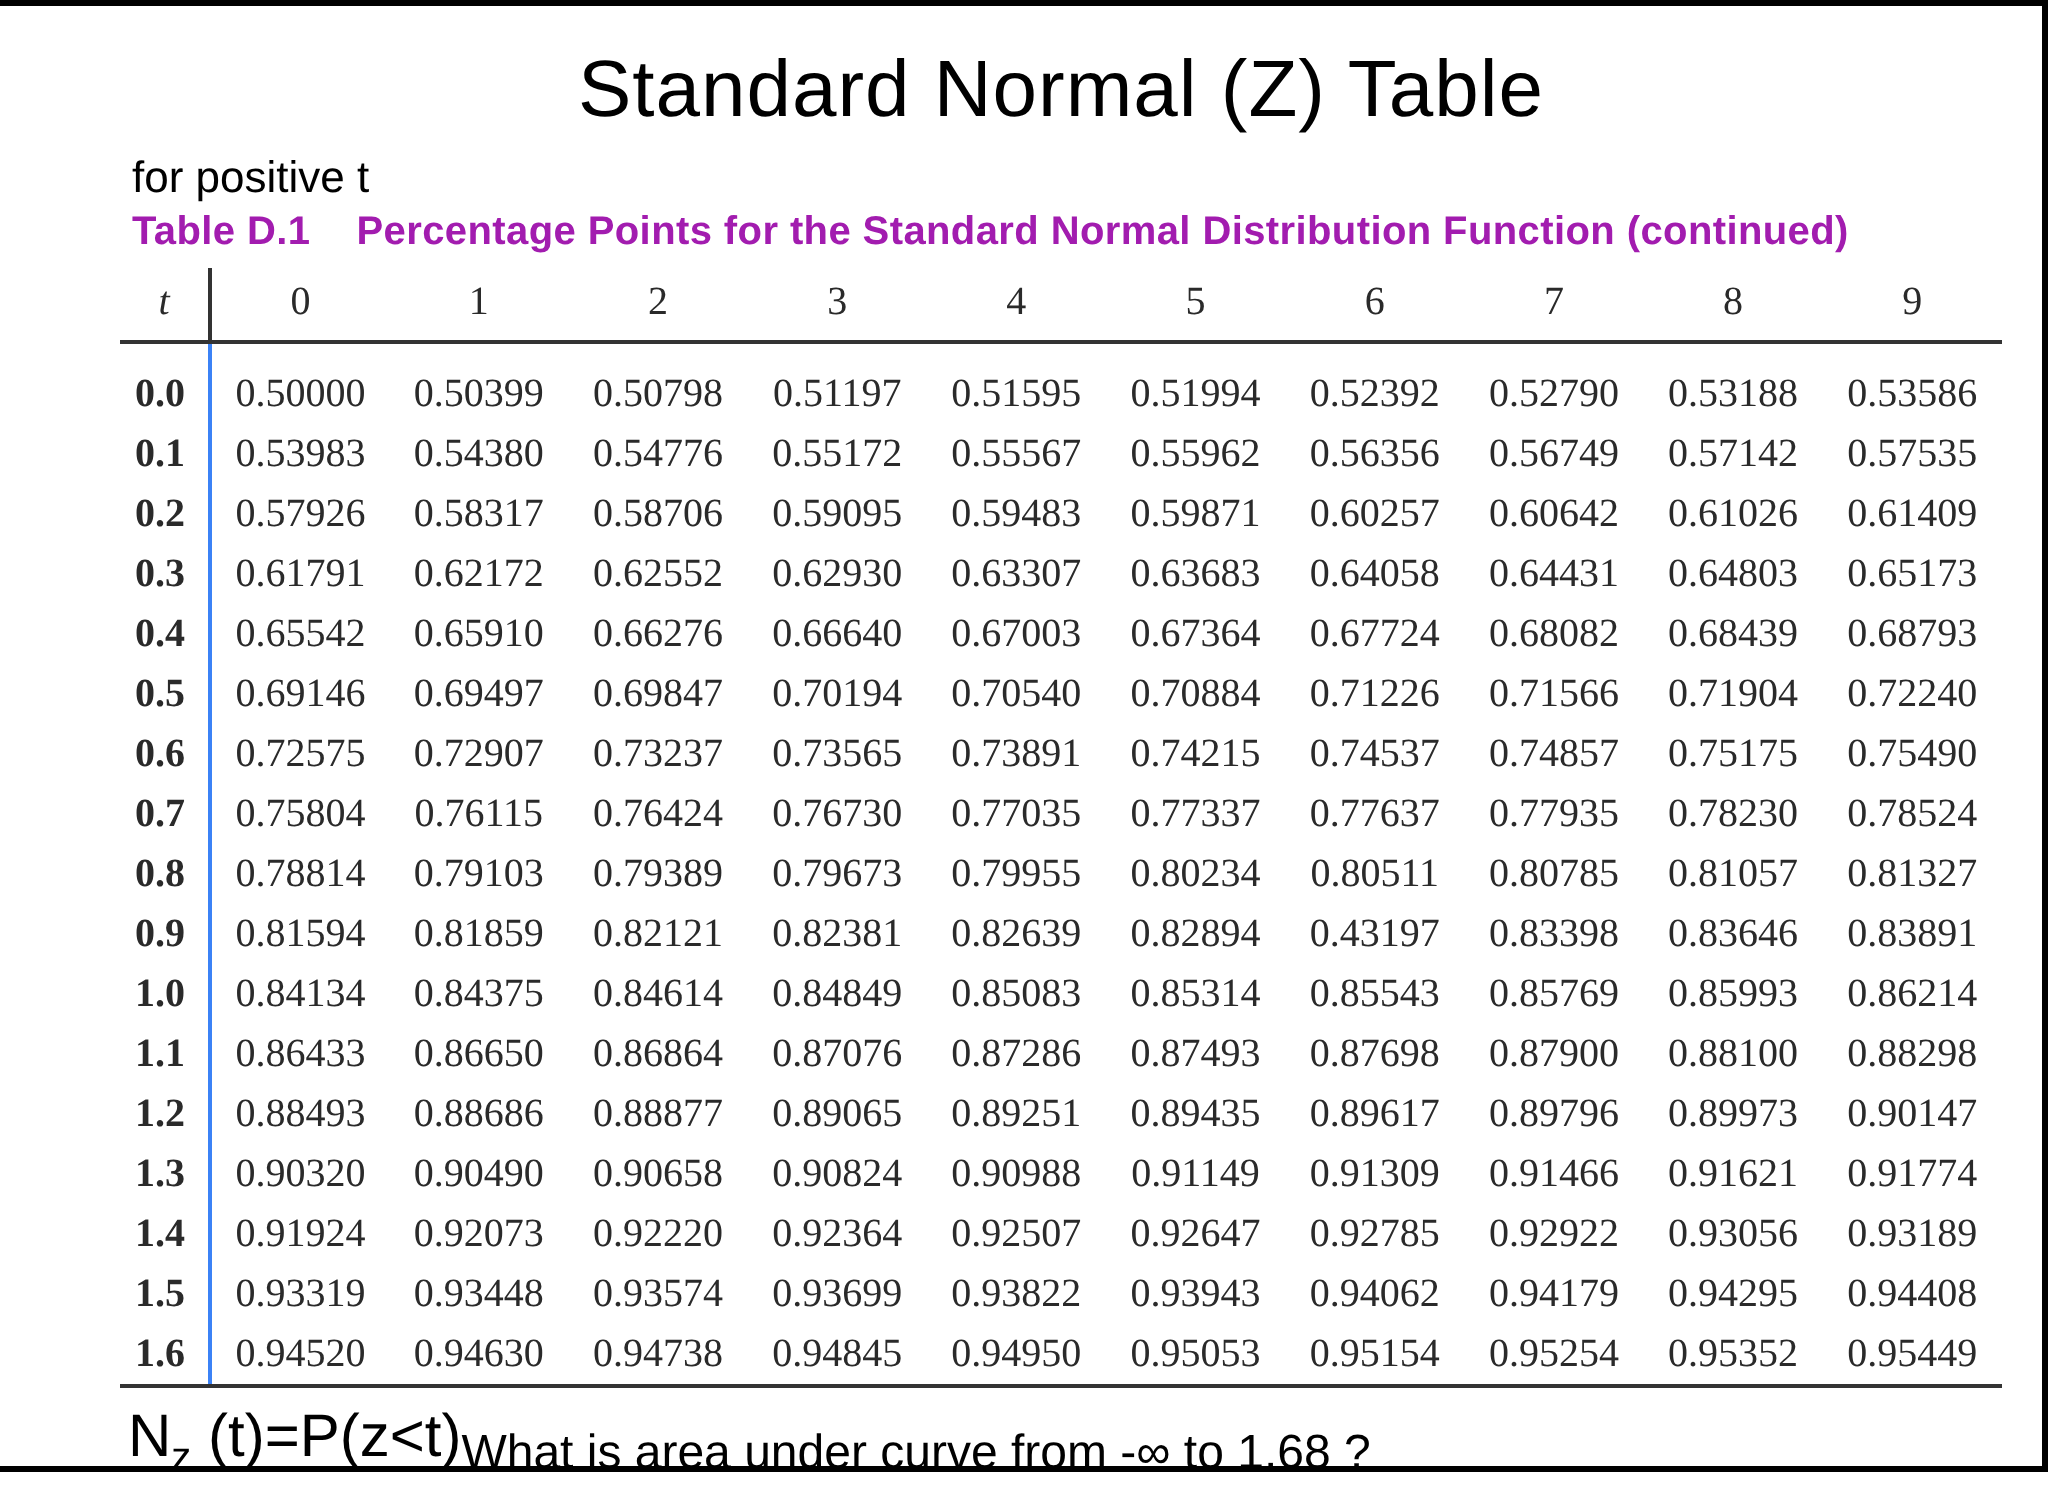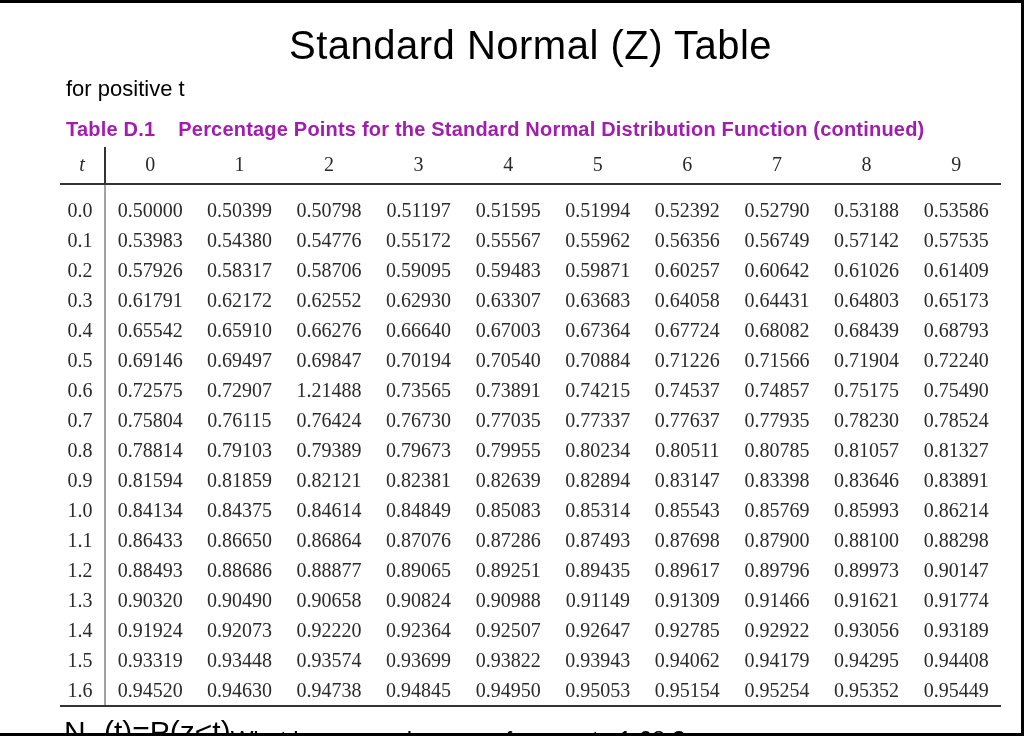--- a/index.html
+++ b/index.html
@@ -22,21 +22,21 @@
   .title {
     text-align: center;
     font-size: 40px;
     font-weight: 400;
     margin: 10px 0 8px 0;
     letter-spacing: 0.5px;
   }
   .subtitle {
     font-size: 22px;
     font-weight: 400;
-    margin: 0 0 16px 6px;
+    margin: 0 0 3px 6px;
   }
   .caption {
     font-size: 20px;
     font-family: Arial, Helvetica, sans-serif;
     font-weight: 700;
     color: #a21caf;
     margin: 0 0 6px 6px;
     letter-spacing: 0.2px;
   }
   .caption .tnum {
@@ -61,22 +61,22 @@
     border-bottom: 2px solid #333;
     padding-top: 4px;
     padding-bottom: 6px;
   }
   .ztable thead th.corner {
     font-style: italic;
     border-right: 2px solid #333;
     width: 44px;
   }
   .ztable tbody th.rowhdr {
-    font-weight: 400;
-    border-right: 2px solid #a3a3a3;
+    font-weight: 700;
+    border-right: 2px solid #3b82f6;
     width: 44px;
     text-align: center;
     padding-right: 4px;
   }
   .ztable tbody tr.first-data th,
   .ztable tbody tr.first-data td {
     padding-top: 12px;
   }
   .ztable tbody td {
     letter-spacing: 0px;
@@ -211,21 +211,21 @@
           <td>0.70884</td>
           <td>0.71226</td>
           <td>0.71566</td>
           <td>0.71904</td>
           <td>0.72240</td>
         </tr>
         <tr>
           <th class="rowhdr">0.6</th>
           <td>0.72575</td>
           <td>0.72907</td>
-          <td>1.21488</td>
+          <td>0.73237</td>
           <td>0.73565</td>
           <td>0.73891</td>
           <td>0.74215</td>
           <td>0.74537</td>
           <td>0.74857</td>
           <td>0.75175</td>
           <td>0.75490</td>
         </tr>
         <tr>
           <th class="rowhdr">0.7</th>
@@ -254,21 +254,21 @@
           <td>0.81327</td>
         </tr>
         <tr>
           <th class="rowhdr">0.9</th>
           <td>0.81594</td>
           <td>0.81859</td>
           <td>0.82121</td>
           <td>0.82381</td>
           <td>0.82639</td>
           <td>0.82894</td>
-          <td>0.83147</td>
+          <td>0.43197</td>
           <td>0.83398</td>
           <td>0.83646</td>
           <td>0.83891</td>
         </tr>
         <tr>
           <th class="rowhdr">1.0</th>
           <td>0.84134</td>
           <td>0.84375</td>
           <td>0.84614</td>
           <td>0.84849</td>

